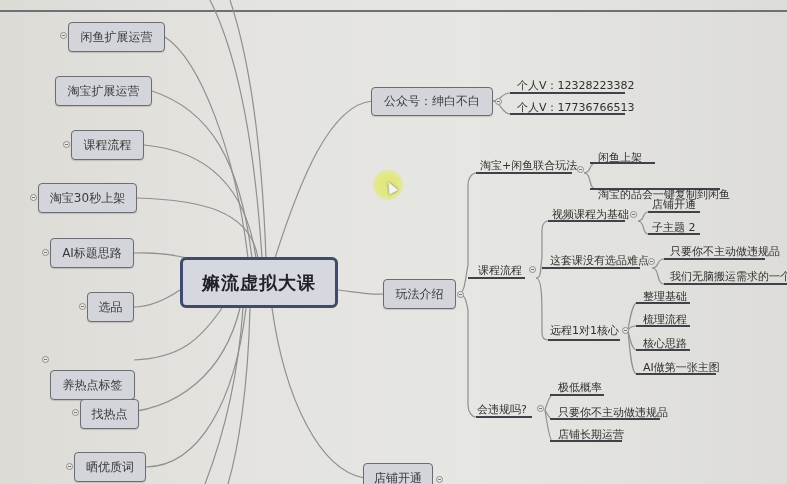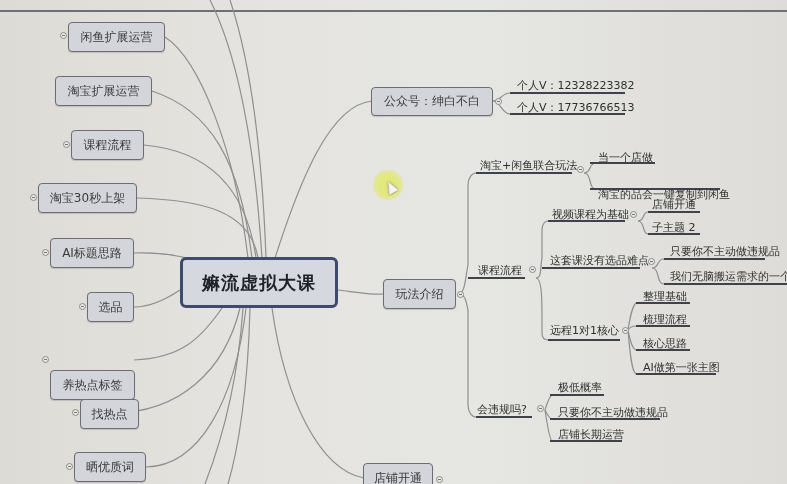--- a/index.html
+++ b/index.html
@@ -179,21 +179,21 @@
   <div class="label" style="left:517px; top:78px;">个人V：12328223382</div>
   <div class="label" style="left:517px; top:100px;">个人V：17736766513</div>
 
   <div class="node" style="left:383px; top:279px; width:73px; height:30px;">
     <span>玩法介绍</span>
   </div>
   <div class="collapse" style="left:457px; top:291px;"></div>
 
   <div class="label" style="left:480px; top:158px;">淘宝+闲鱼联合玩法</div>
   <div class="collapse" style="left:577px; top:166px;"></div>
-  <div class="label" style="left:598px; top:150px;">当一个店做</div>
+  <div class="label" style="left:598px; top:150px;">闲鱼上架</div>
   <div class="label" style="left:598px; top:187px;">淘宝的品会一键复制到闲鱼</div>
 
   <div class="label" style="left:478px; top:263px;">课程流程</div>
   <div class="collapse" style="left:529px; top:266px;"></div>
 
   <div class="label" style="left:552px; top:207px;">视频课程为基础</div>
   <div class="collapse" style="left:630px; top:211px;"></div>
   <div class="label" style="left:652px; top:197px;">店铺开通</div>
   <div class="label" style="left:652px; top:220px;">子主题 2</div>
 

